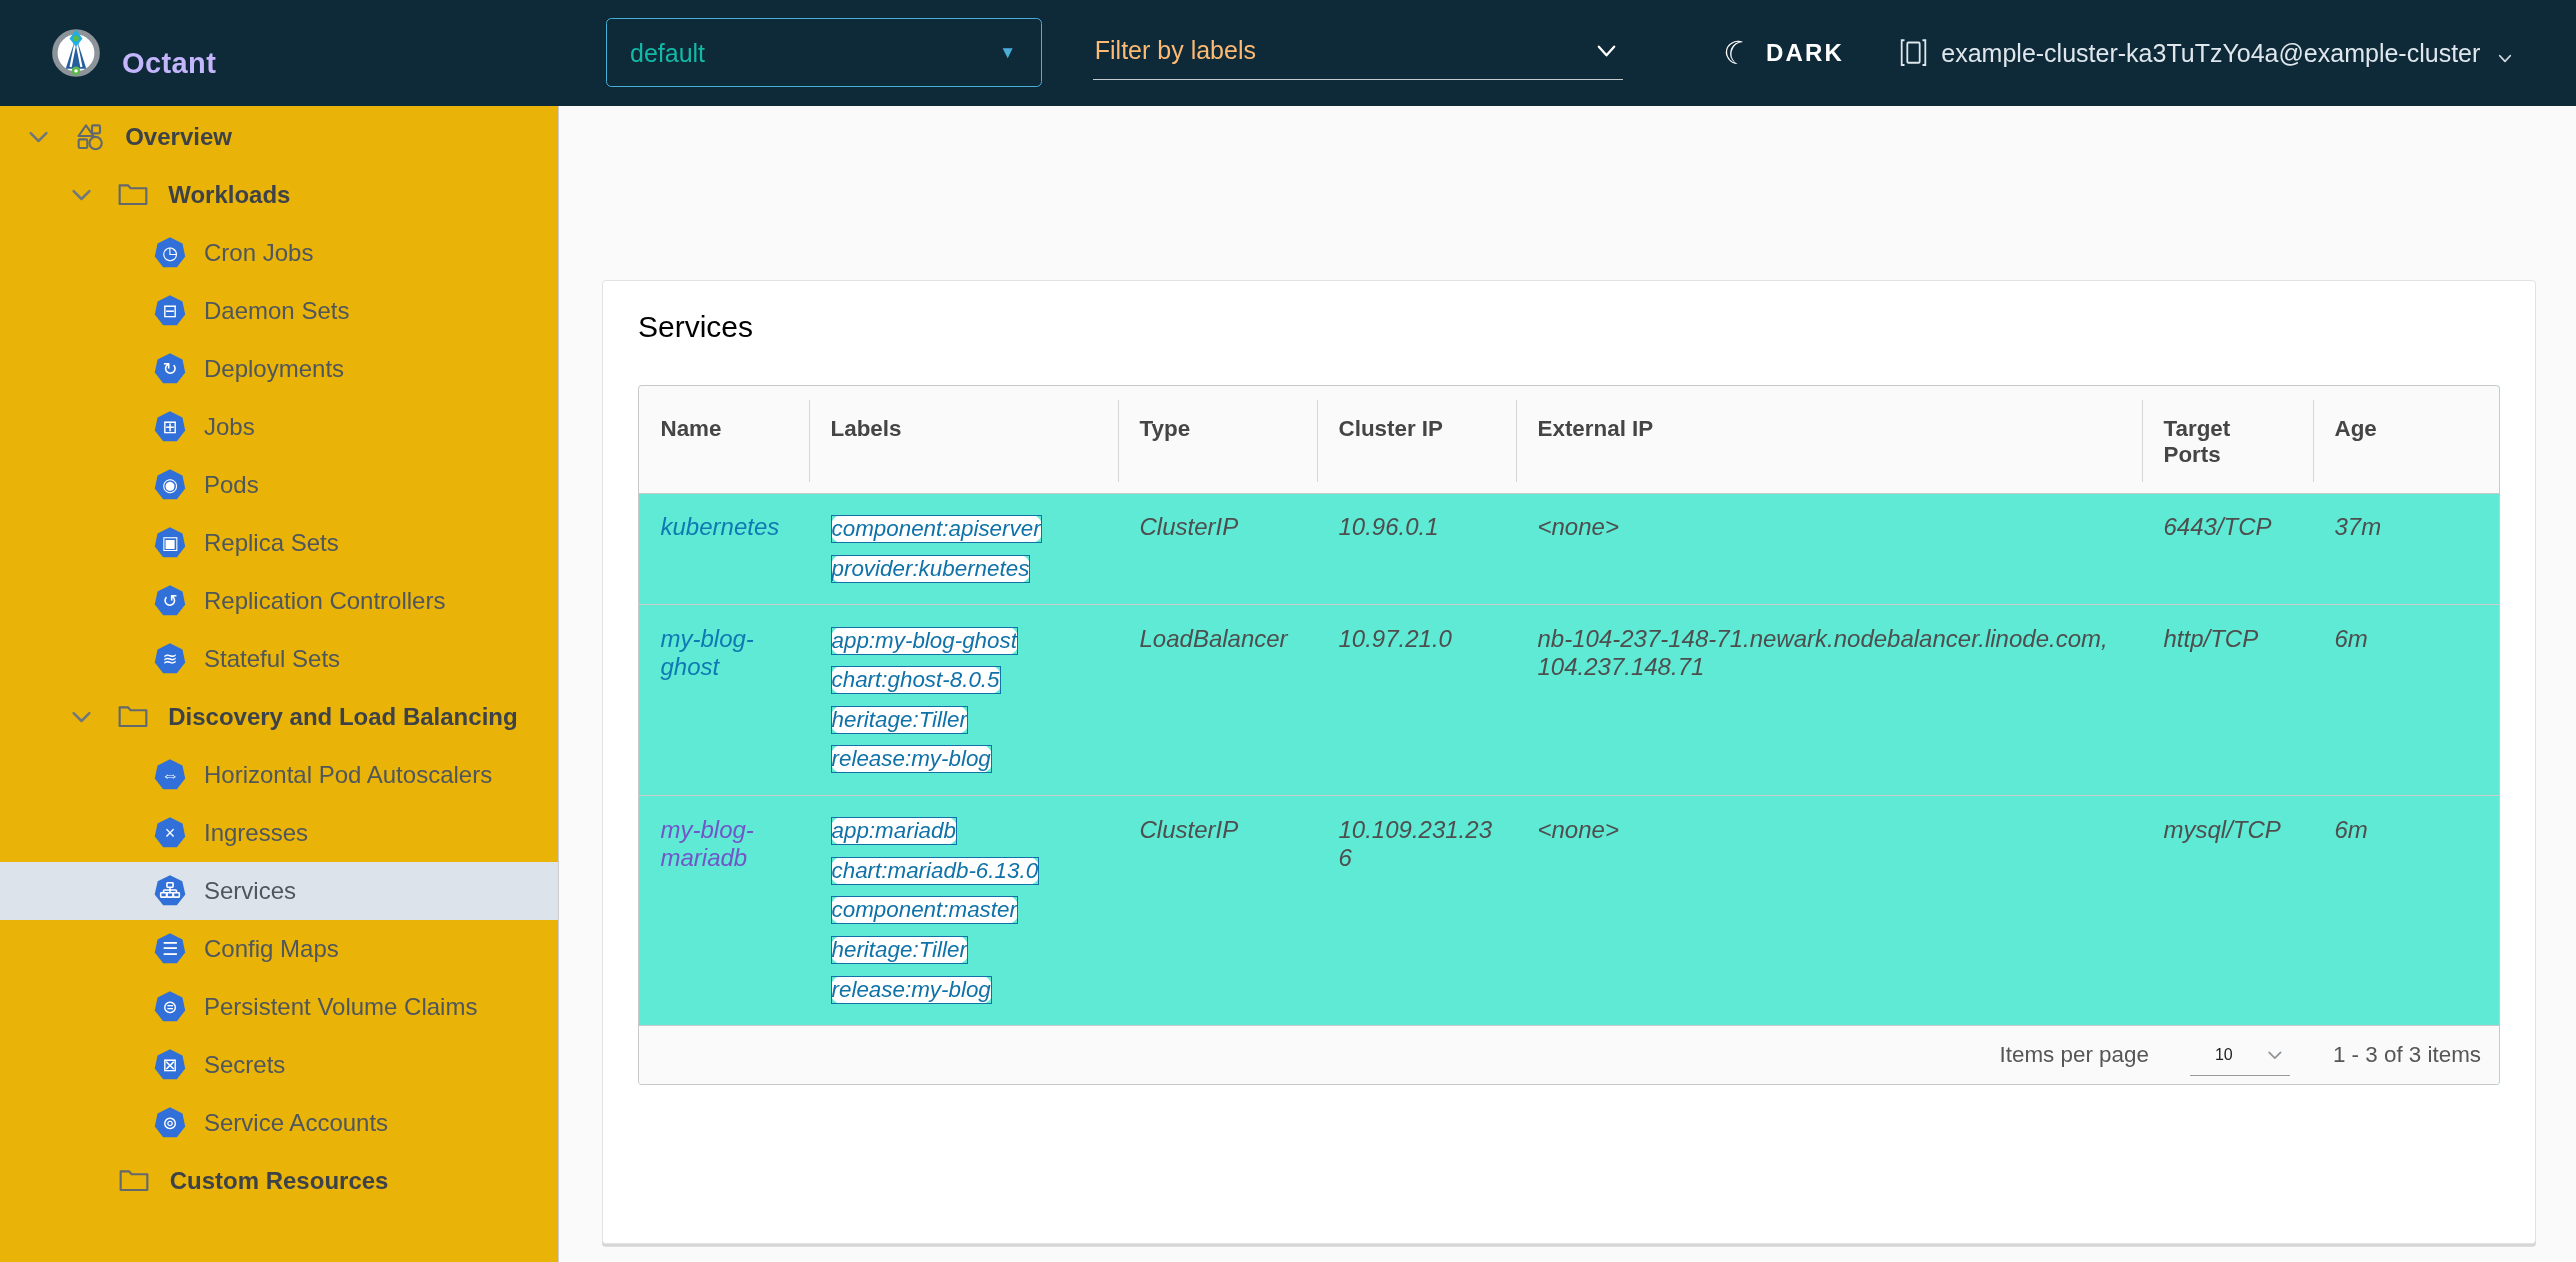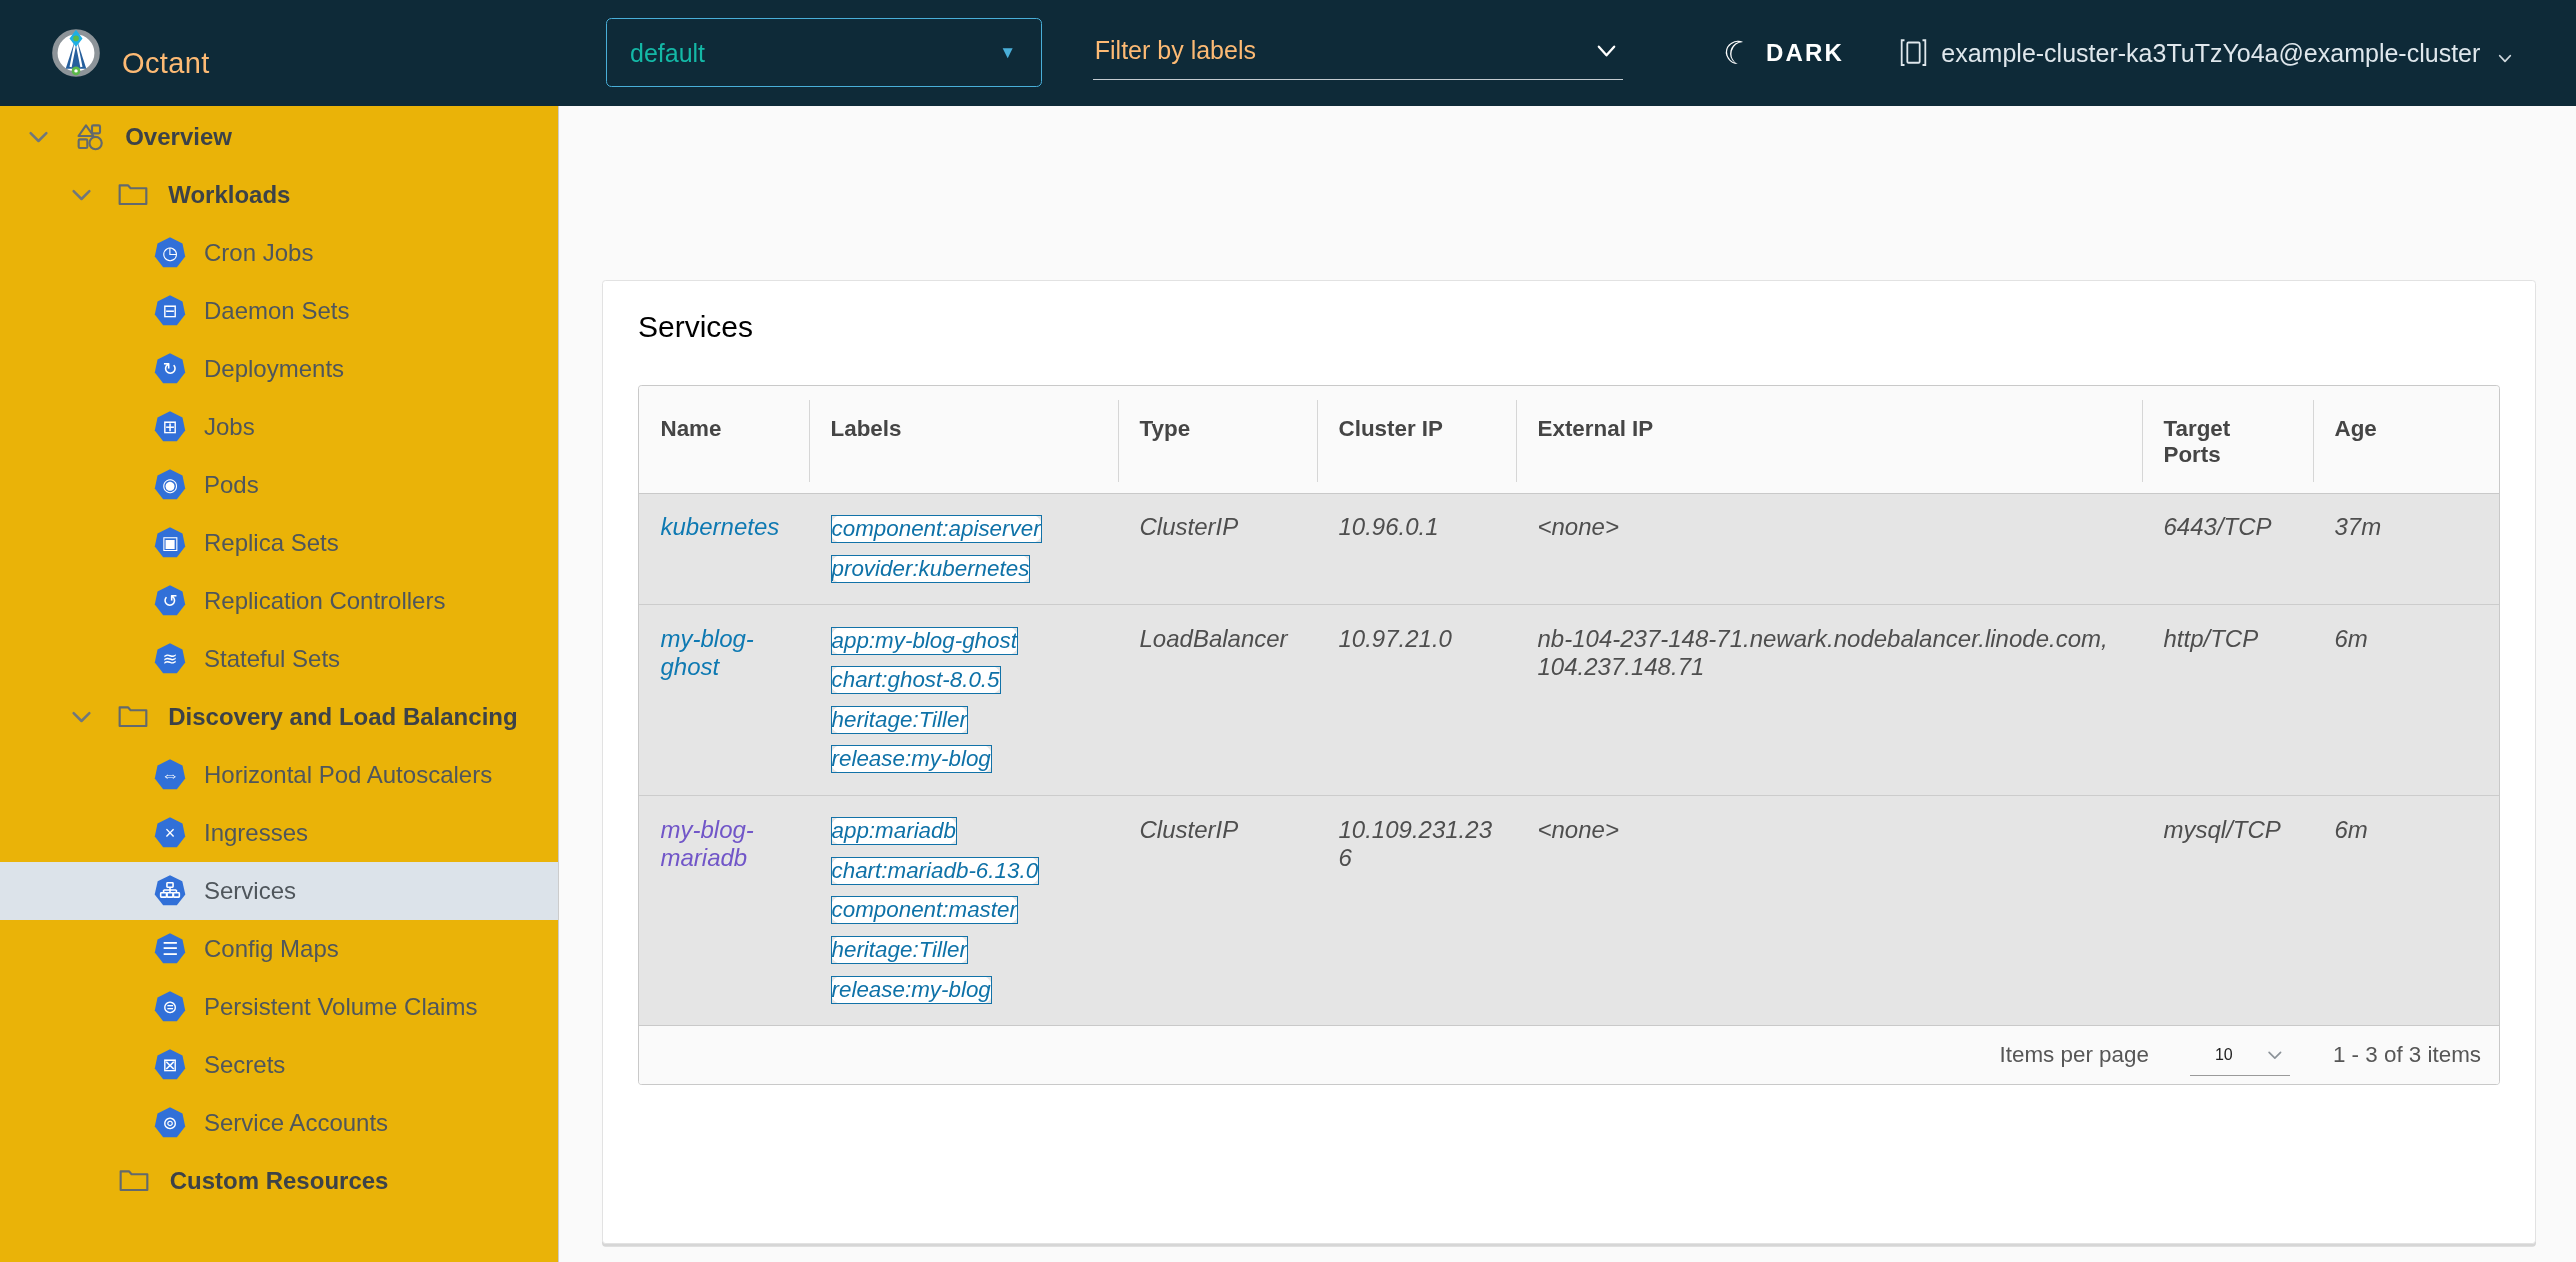--- a/index.html
+++ b/index.html
@@ -14,21 +14,21 @@
 
   
   .app-header {
     position: absolute; top: 0; left: 0; width: 2576px; height: 106px;
     background: #0e2a38;
   }
   .logo { position: absolute; left: 50px; top: 27px; width: 52px; height: 52px; }
   .app-name {
     position: absolute; left: 122px; top: 0; height: 127px;
     display: flex; align-items: center;
-    font-size: 29px; color: #fdba74; font-weight: 400; letter-spacing: 0.4px;
+    font-size: 29px; color: #c4b5fd; font-weight: 700; letter-spacing: 0.4px;
   }
   .ns-select {
     position: absolute; left: 606px; top: 18px; width: 436px; height: 69px;
     border: 1.8px solid #49afd9; border-radius: 5.4px; cursor: pointer;
   }
   .ns-value {
     position: absolute; left: 23px; top: 50%; transform: translateY(-50%);
     color: #14b8a6; font-size: 25px;
   }
   .ns-caret {
@@ -92,21 +92,21 @@
   .page-title h1 { font-size: 42px; font-weight: 400; color: #17191c; letter-spacing: 0.4px; }
 
   .card {
     position: absolute; left: 42px; top: 174px; width: 1934px; height: 964px;
     background: #ffffff; border: 0.9px solid #e2e2e2; border-radius: 3.6px;
     box-shadow: 0 2.7px 0 rgba(0,0,0,.14);
     padding: 0 35px;
   }
   .card-title { margin-top: 29px; font-size: 30px; font-weight: 400; color: #000000; }
 
-  .datagrid { margin-top: 41px; border: 0.9px solid #c9c9c9; border-radius: 3.6px; overflow: hidden; background:#e5e5e5; }
+  .datagrid { margin-top: 41px; border: 0.9px solid #c9c9c9; border-radius: 3.6px; overflow: hidden; background:#5eead4; }
   table { width: 100%; border-collapse: collapse; table-layout: fixed; }
   thead th {
     background: #fafafa; text-align: left; vertical-align: top;
     font-size: 22.4px; font-weight: 700; color: #454545;
     padding: 30px 21.5px 12.5px; height: 107px; position: relative;
     border-bottom: 0.9px solid #c9c9c9; cursor: pointer;
   }
   thead th + th::before {
     content: ""; position: absolute; left: 0; top: 14.3px; bottom: 10.7px; width: 0.9px;
     background: #d6d6d6;

